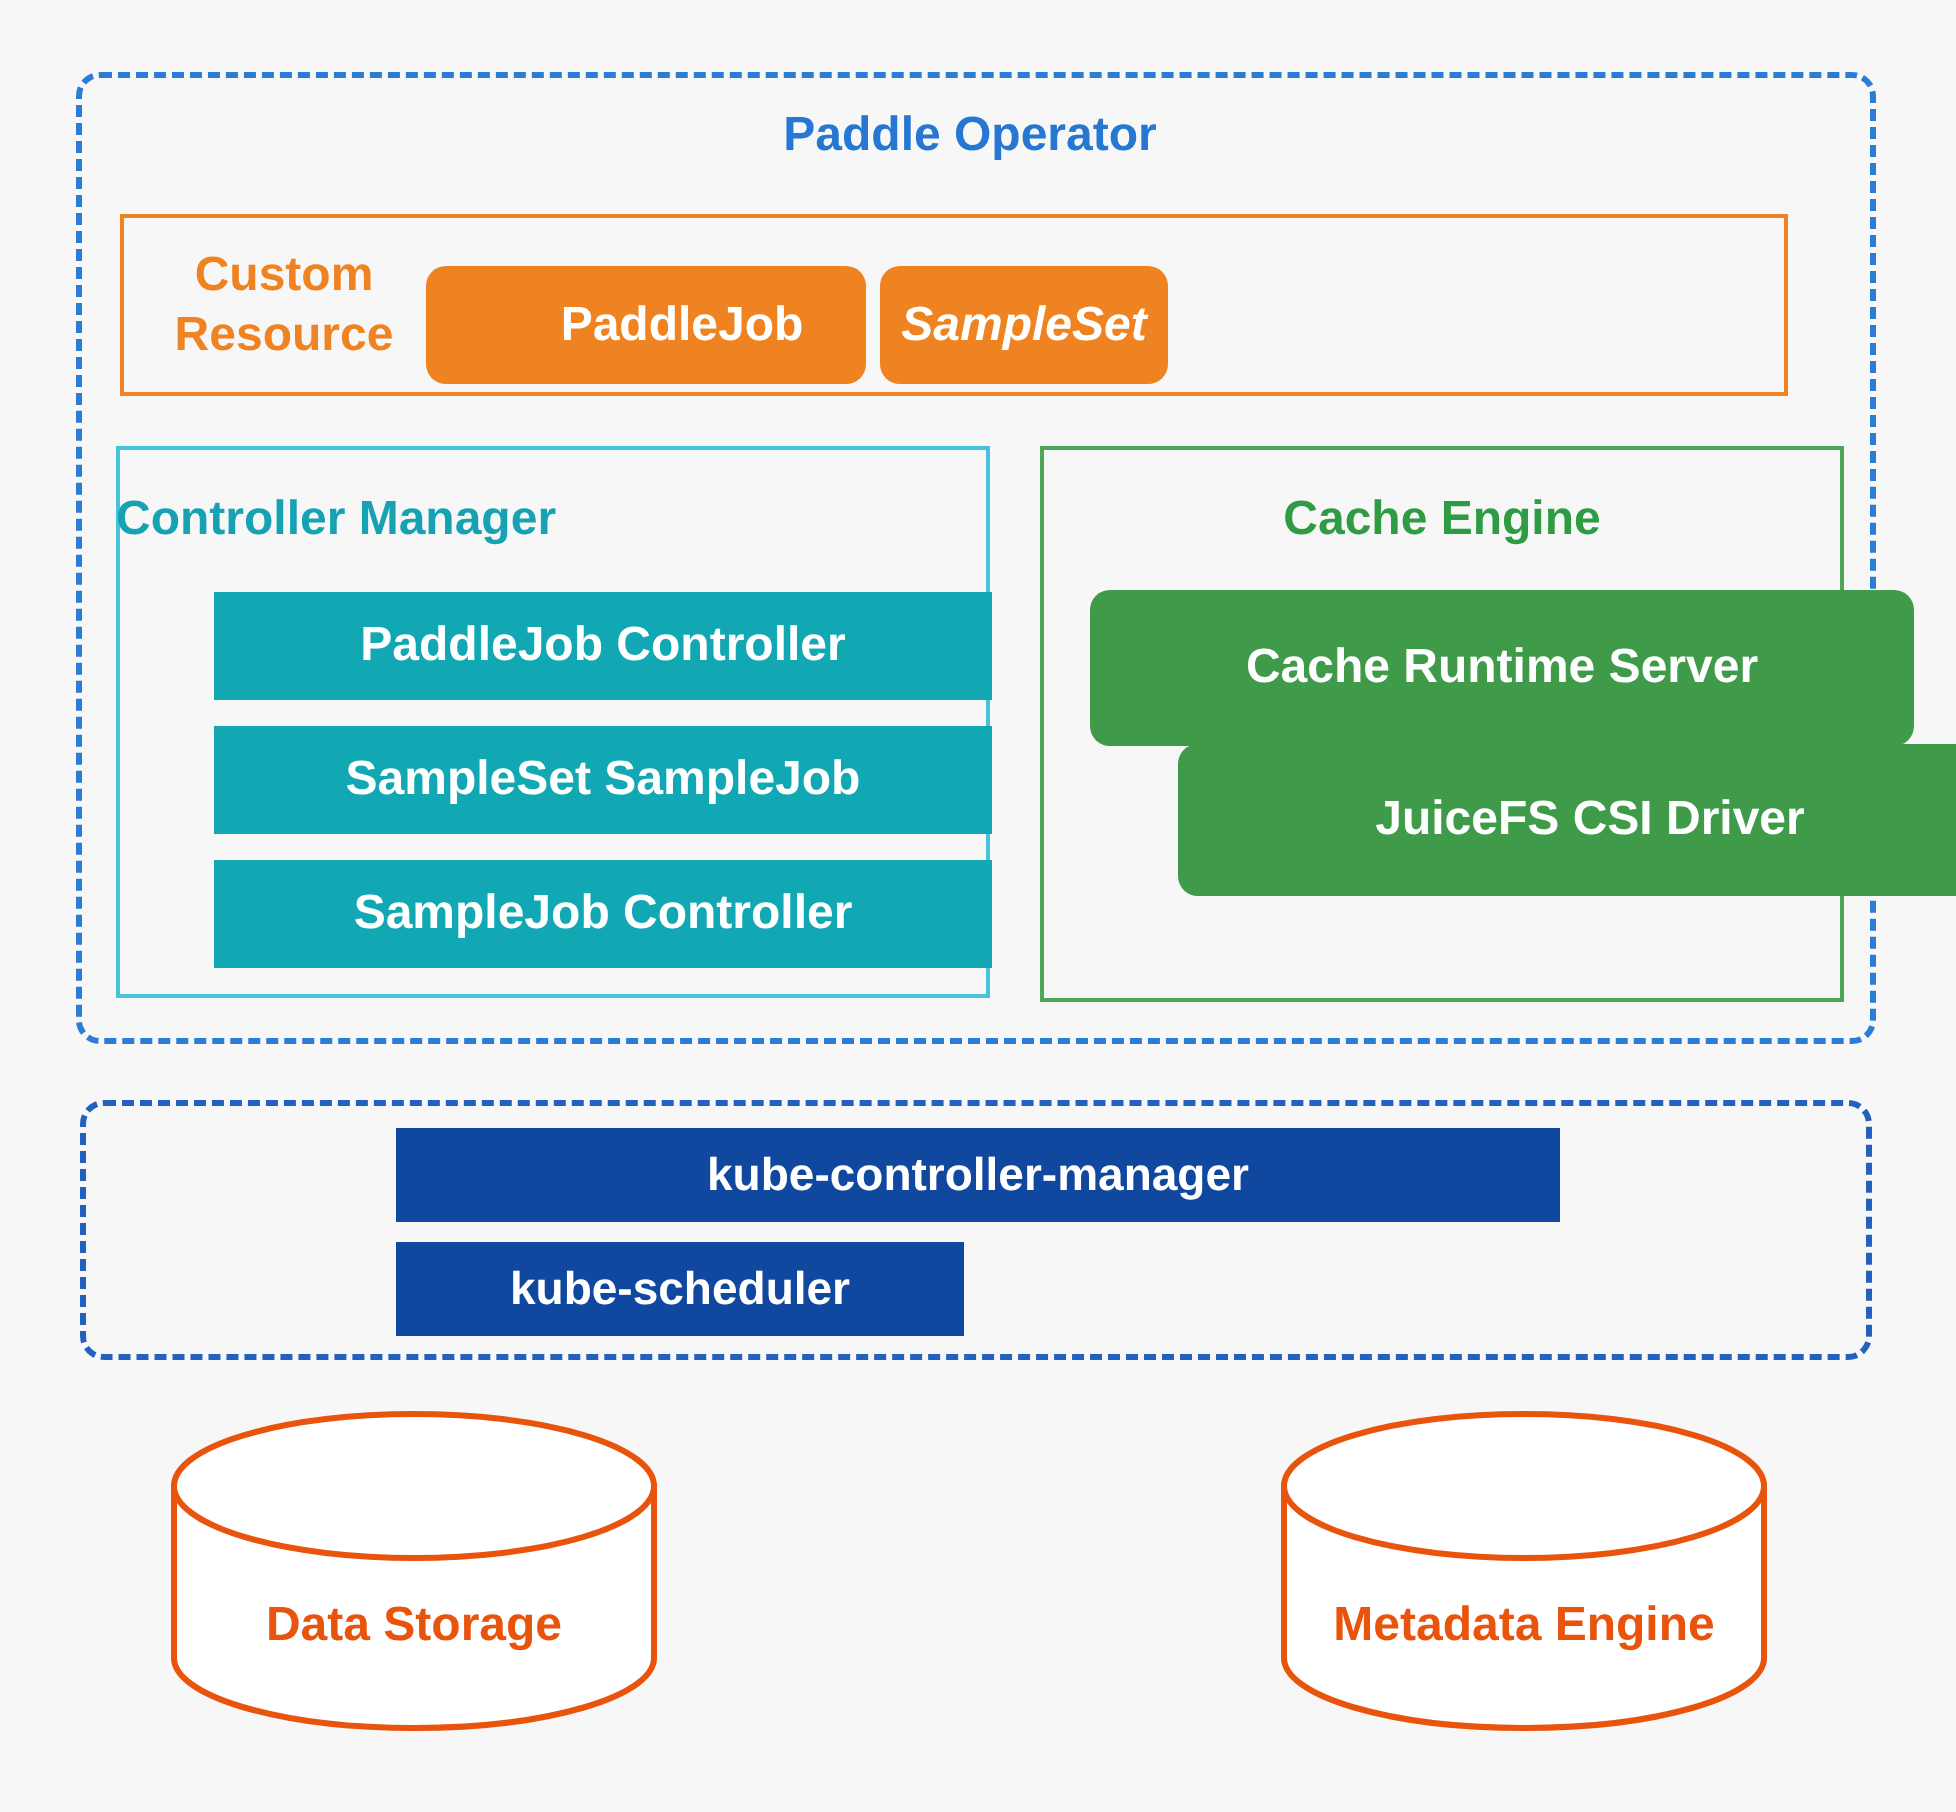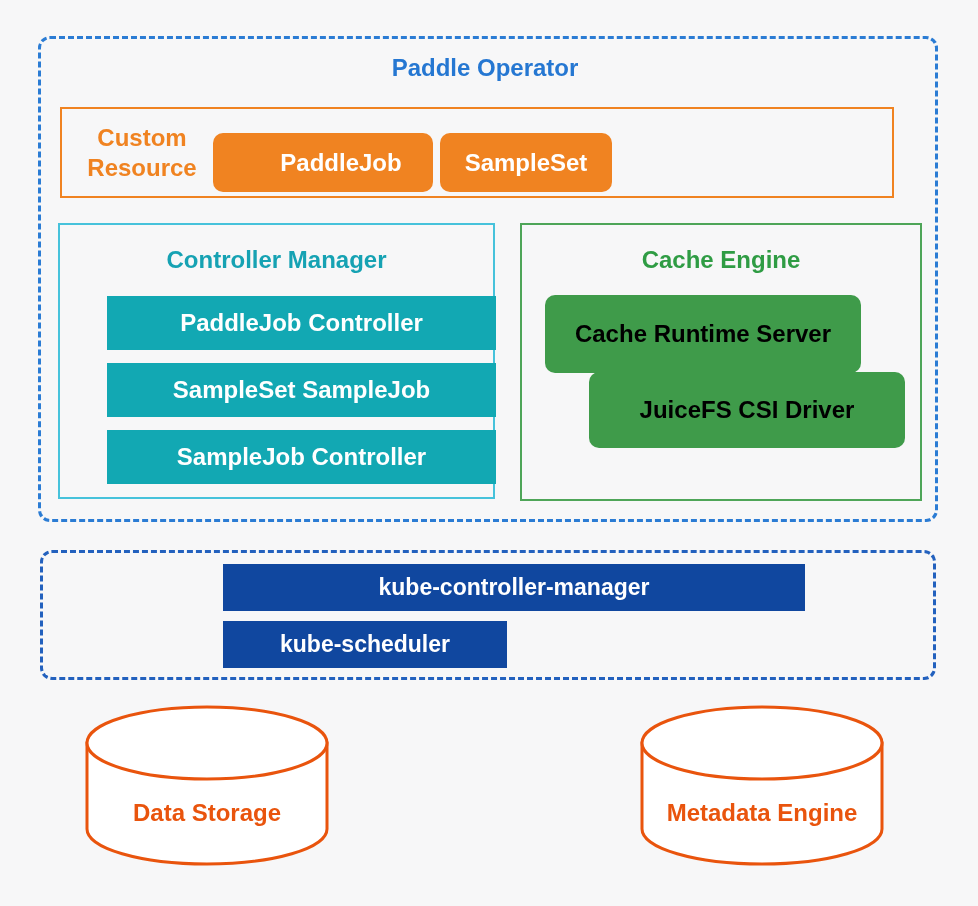--- a/index.html
+++ b/index.html
@@ -37,31 +37,30 @@
     text-align:center;
     font-size:24px; font-weight:bold; color:#f08321; line-height:30px;
   }
   .cr-btn {
     height:59px; top:133px;
     background:#f08321; border-radius:10px;
     display:flex; align-items:center; justify-content:center;
     color:#ffffff; font-size:24px; font-weight:bold;
   }
   .cr-btn.b0 { left:213px; width:184px;padding-left:36px; }
-  .cr-btn.b1 { left:440px; width:172px; }
+  .cr-btn.b1 { left:440px; width:144px;font-style:italic; }
   .cr-btn.b2 { left:655px; width:175px; }
 
   
   .cm-box {
     left:58px; top:223px; width:433px; height:272px;
     border:2px solid #46c2db;
   }
   .cm-title {
     left:58px; top:246px; width:437px;
-    text-align:center;
     font-size:24px; font-weight:bold; color:#16a2b3;
   }
   .cm-btn {
     left:107px; width:389px; height:54px;
     background:#12a8b3;
     display:flex; align-items:center; justify-content:center;
     color:#ffffff; font-size:24px; font-weight:bold;
   }
   .cm-btn.b0 { top:296px; }
   .cm-btn.b1 { top:363px; }
@@ -71,37 +70,37 @@
   .ce-box {
     left:520px; top:223px; width:398px; height:274px;
     border:2px solid #4ea558;
   }
   .ce-title {
     left:520px; top:246px; width:402px;
     text-align:center;
     font-size:24px; font-weight:bold; color:#2f9c44;
   }
   .ce-btn {
-    left:545px; width:316px;
+    left:545px; width:412px;
     background:#3f9b4a; border-radius:10px;
     display:flex; align-items:center; justify-content:center;
-    color:#000000; font-size:24px; font-weight:bold;
+    color:#ffffff; font-size:24px; font-weight:bold;
   }
   .ce-btn.b0 { top:295px; height:78px; }
   .ce-btn.b1 { top:372px; height:76px;margin-left:44px; }
 
   
   .kube-frame {
     left:40px; top:550px; width:890px; height:124px;
     border:3px dashed #2361be; border-radius:12px;
   }
   .kube-btn {
     background:#10479f;
     display:flex; align-items:center; justify-content:center;
-    color:#ffffff; font-size:23px; font-weight:bold;margin-left:25px;
+    color:#ffffff; font-size:23px; font-weight:bold;
   }
   .kube-btn.b0 { left:198px; top:564px; width:582px; height:47px; }
   .kube-btn.b1 { left:198px; top:621px; width:284px; height:47px; }
   .kube-btn.b2 { left:495px; top:621px; width:285px; height:47px; }
 
   
   .cylinder { width:246px; height:165px; }
   .cylinder.data     { left:84px;  top:703px; }
   .cylinder.metadata { left:639px; top:703px; }
   .cyl-label {

